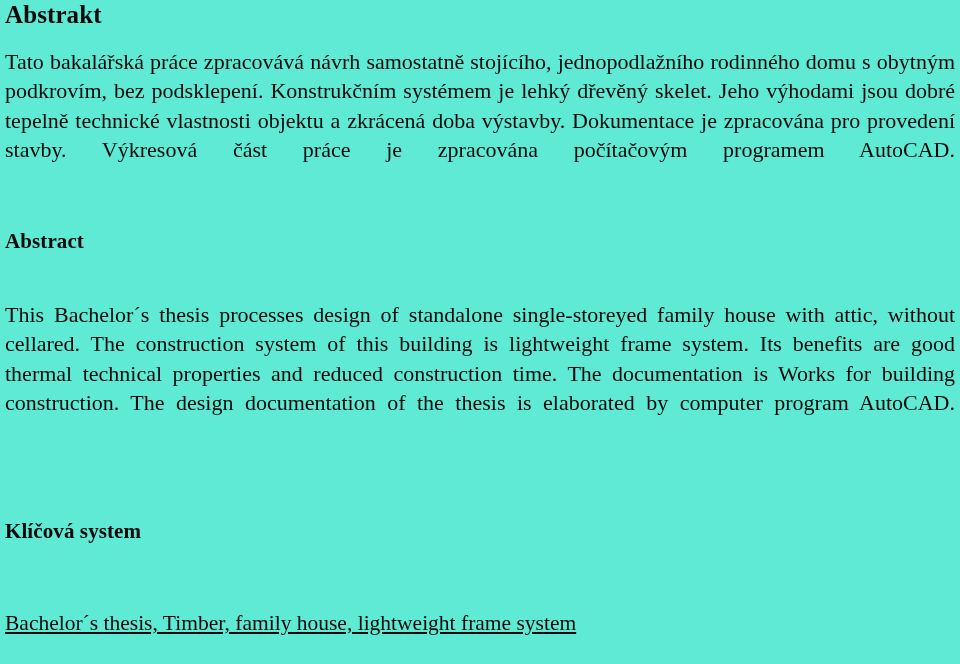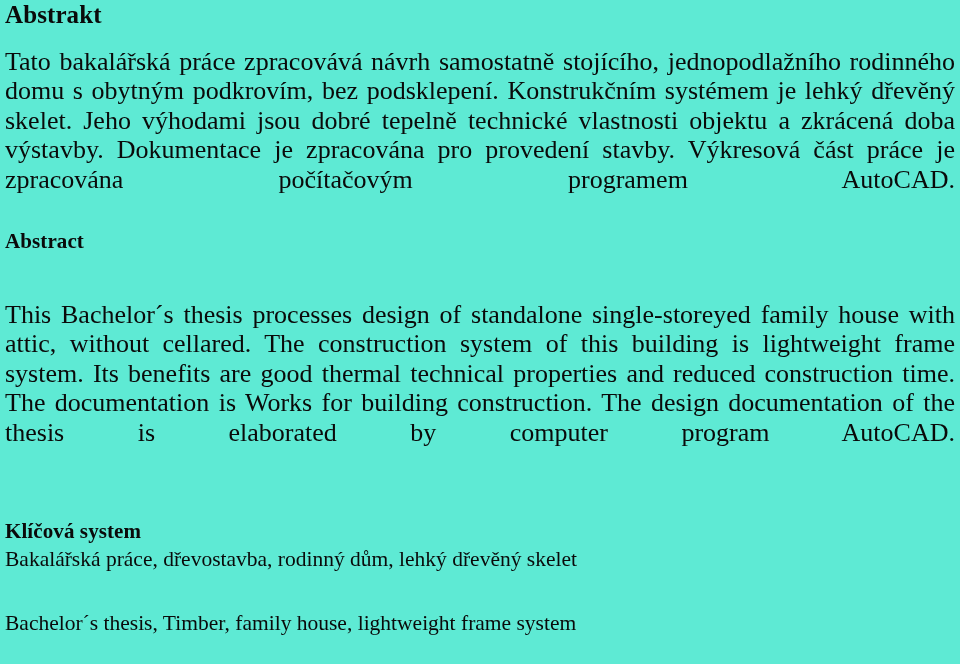--- a/index.html
+++ b/index.html
@@ -38,21 +38,21 @@
     font-size: 21px;
     font-weight: bold;
     line-height: 26px;
     letter-spacing: 0.1px;
     margin: 0;
     padding: 0;
   }
 
   
   .para {
-    font-size: 26px;
+    font-size: 22px;
     line-height: 29.4px;
     text-align: justify;
     text-justify: inter-word;
     margin: 0;
     padding: 0;
     word-spacing: 0.2px;
   }
   
   .para.justify-all {
     text-align-last: justify;
@@ -69,35 +69,34 @@
   
   .blk { position: absolute; left: 5px; }
 
   #blk-abstrakt-heading { top: 0px;   width: 500px; }
   #blk-abstrakt-body    { top: 47px;  width: 950px; }
   #blk-abstract-heading { top: 228px; width: 500px; font-family: Liberation Serif, serif; }
   #blk-abstract-body    { top: 300px; width: 950px; }
   #blk-klicova-heading  { top: 518px; width: 600px; }
   #blk-klicova-body     { top: 545px; width: 900px; }
   #blk-keywords-heading { top: 606px; width: 600px; }
-  #blk-keywords-body    { top: 609px; width: 900px; }
+  #blk-keywords-body    { top: 609px; width: 900px; text-decoration: underline; }
 </style>
 </head>
 <body>
 
 <div class="page">
 
   <h1 class="h-main blk" id="blk-abstrakt-heading">Abstrakt</h1>
 
   <p class="para justify-all blk" id="blk-abstrakt-body">Tato bakalářská práce zpracovává návrh samostatně stojícího, jednopodlažního rodinného domu s obytným podkrovím, bez podsklepení. Konstrukčním systémem je lehký dřevěný skelet. Jeho výhodami jsou dobré tepelně technické vlastnosti objektu a zkrácená doba výstavby. Dokumentace je zpracována pro provedení stavby. Výkresová část práce je zpracována počítačovým programem AutoCAD.</p>
 
   <h2 class="h-sub blk" id="blk-abstract-heading">Abstract</h2>
 
   <p class="para justify-all blk" id="blk-abstract-body">This Bachelor´s thesis processes design of standalone single-storeyed family house with attic, without cellared. The construction system of this building is lightweight frame system. Its benefits are good thermal technical properties and reduced construction time. The documentation is Works for building construction. The design documentation of the thesis is elaborated by computer program AutoCAD.</p>
 
   <h2 class="h-sub blk" id="blk-klicova-heading">Klíčová system</h2>
 
-  <p class="kw-line blk" id="blk-klicova-body">Bakalářská práce, dřevostavba, rodinný dům, lehký dřevěný skelet</p>
 
 
   <p class="kw-line blk" id="blk-keywords-body">Bachelor´s thesis, Timber, family house, lightweight frame system</p>
 
 </div>
 
 </body></html>

